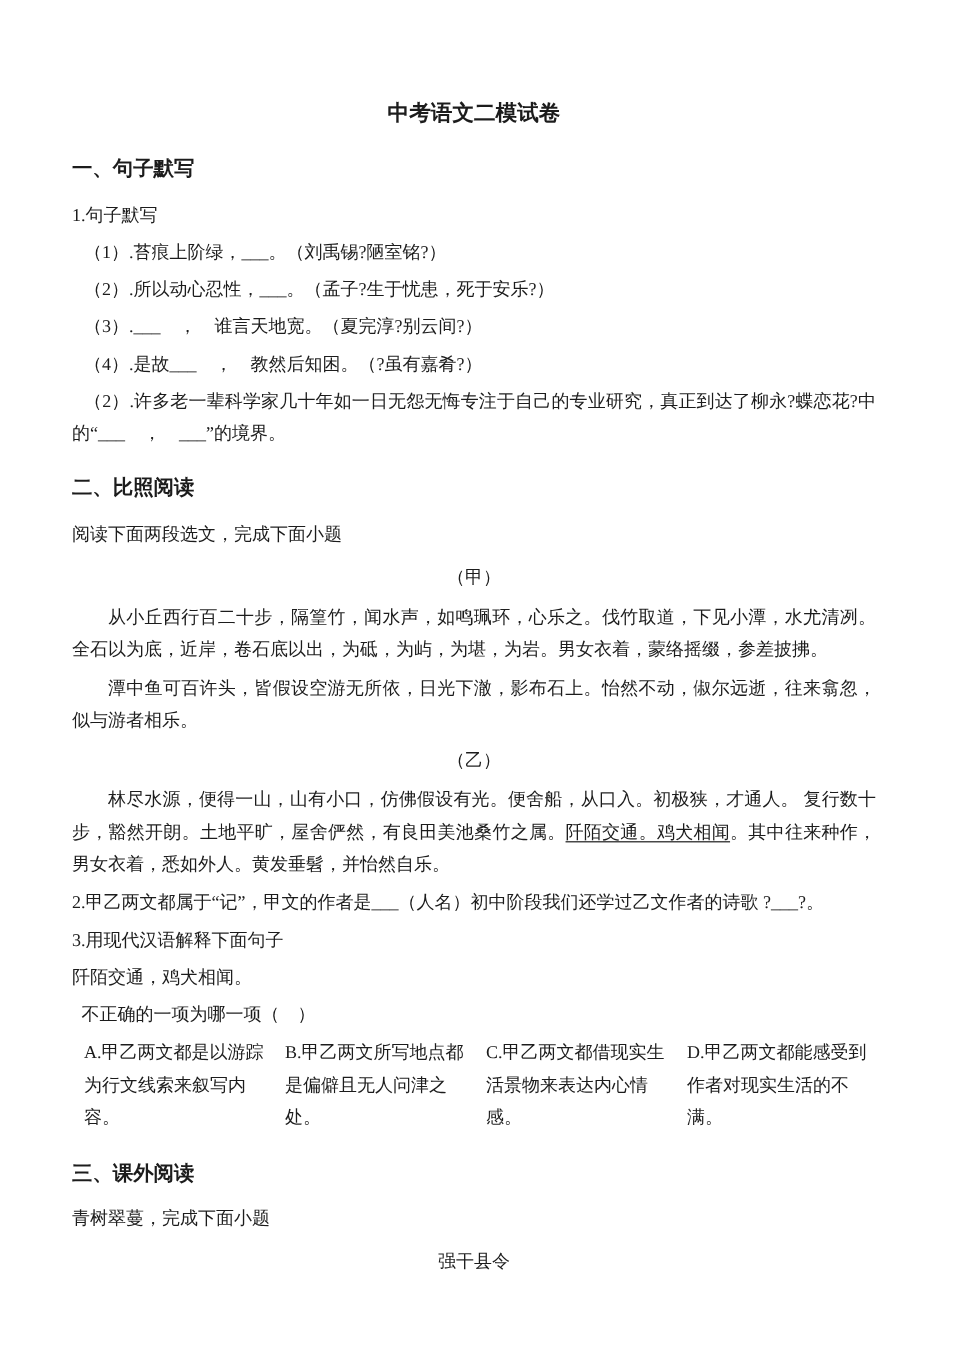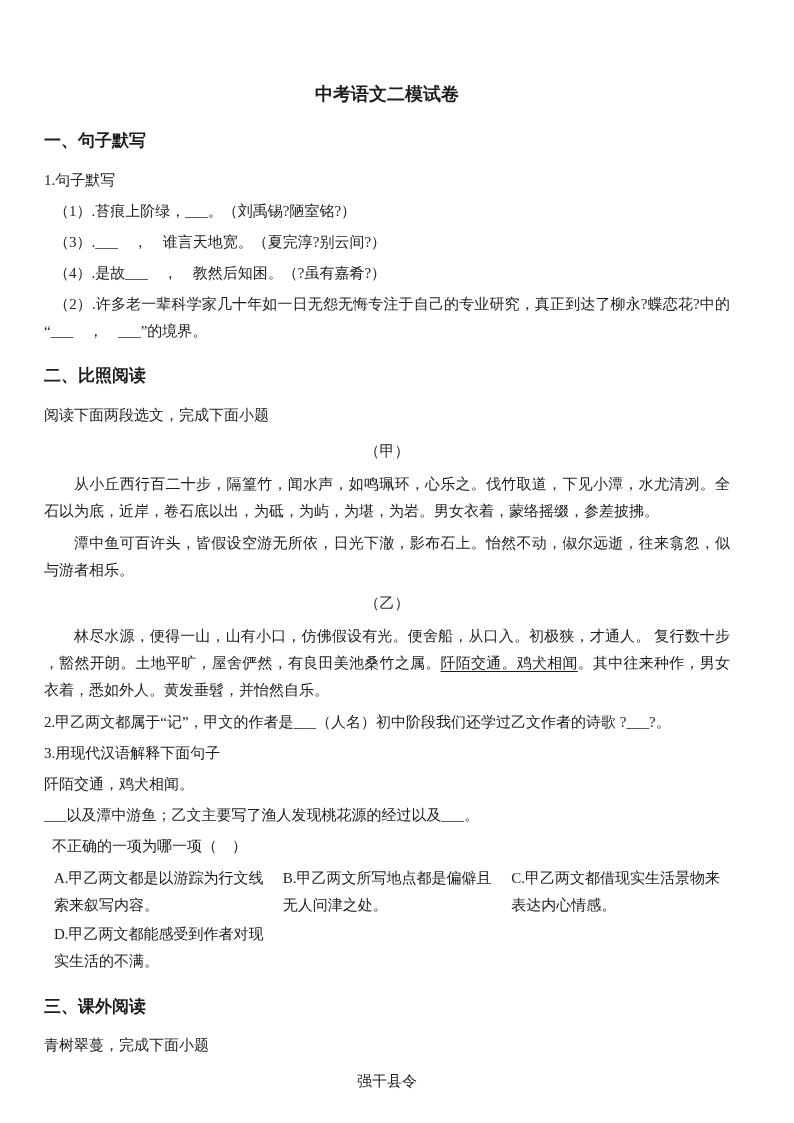--- a/index.html
+++ b/index.html
@@ -11,21 +11,21 @@
     font-family: "Liberation Serif", "DejaVu Serif", serif;
     font-size: 15px;
     line-height: 1.8;
     box-sizing: border-box;
     overflow: hidden;
   }
   .page {
     box-sizing: border-box;
     width: 794px;
     height: 1123px;
-    padding: 78px 64px 40px 44px;
+    padding: 78px 64px 40px 60px;
   }
   .doc-title {
     font-size: 18px;
     font-weight: bold;
     text-align: center;
     margin: 0 0 16px 0;
   }
   .sec-heading {
     font-size: 17px;
     font-weight: bold;
@@ -39,51 +39,51 @@
     text-indent: 2em;
     text-align: justify;
     word-break: break-all;
     line-break: anywhere;
     margin: 5px 0;
   }
   .question { margin: 4px 0; text-align: justify; word-break: break-all; line-break: anywhere; }
   .choice-line { text-indent: 8px; margin: 4px 0; }
   .options {
     display: grid;
-    grid-template-columns: 1fr 1fr 1fr;
+    grid-template-columns: 1fr 1fr 1fr 1fr;
     margin: 0;
   }
   .option { padding-left: 10px; margin: 1px 0; }
   .ul { text-decoration: underline; text-underline-offset: 3px; }
 </style>
 </head>
 <body>
 
 <div class="page">
 
   <div class="doc-title">中考语文二模试卷</div>
 
   <div class="sec-heading">一、句子默写</div>
   <p class="question">1.句子默写</p>
   <p class="item">（1）.苔痕上阶绿，___。（刘禹锡?陋室铭?）</p>
+  <p class="item">（2）.所以动心忍性，___。（孟子?生于忧患，死于安乐?）</p>
   <p class="item">（3）.___　，　谁言天地宽。（夏完淳?别云间?）</p>
   <p class="item">（4）.是故___　，　教然后知困。（?虽有嘉肴?）</p>
   <p class="item">（2）.许多老一辈科学家几十年如一日无怨无悔专注于自己的专业研究，真正到达了柳永?蝶恋花?中的“___　，　___”的境界。</p>
 
   <div class="sec-heading">二、比照阅读</div>
   <p class="plain">阅读下面两段选文，完成下面小题</p>
   <div class="center-line">（甲）</div>
   <p class="passage">从小丘西行百二十步，隔篁竹，闻水声，如鸣珮环，心乐之。伐竹取道，下见小潭，水尤清冽。全石以为底，近岸，卷石底以出，为砥，为屿，为堪，为岩。男女衣着，蒙络摇缀，参差披拂。</p>
   <p class="passage">潭中鱼可百许头，皆假设空游无所依，日光下澈，影布石上。怡然不动，俶尔远逝，往来翕忽，似与游者相乐。</p>
   <div class="center-line">（乙）</div>
   <p class="passage"><span>林尽水源，便得一山，山有小口，仿佛假设有光。便舍船，从口入。初极狭，才通人。 复行数十步，豁然开朗。土地平旷，屋舍俨然，有良田美池桑竹之属。</span><span class="ul">阡陌交通。鸡犬相闻</span><span>。其中往来种作，男女衣着，悉如外人。黄发垂髫，并怡然自乐。</span></p>
   <p class="question">2.甲乙两文都属于“记”，甲文的作者是___（人名）初中阶段我们还学过乙文作者的诗歌 ?___?。</p>
   <p class="question">3.用现代汉语解释下面句子</p>
   <p class="question">阡陌交通，鸡犬相闻。</p>
-  <p class="question">___以及潭中游鱼；乙文主要写了渔人发现桃花源的经过以及___。</p>
   <p class="choice-line">不正确的一项为哪一项（　）</p>
   <div class="options">
     <div class="option">A.甲乙两文都是以游踪为行文线索来叙写内容。</div>
     <div class="option">B.甲乙两文所写地点都是偏僻且无人问津之处。</div>
     <div class="option">C.甲乙两文都借现实生活景物来表达内心情感。</div>
     <div class="option">D.甲乙两文都能感受到作者对现实生活的不满。</div>
   </div>
 
   <div class="sec-heading">三、课外阅读</div>
   <p class="plain">青树翠蔓，完成下面小题</p>

